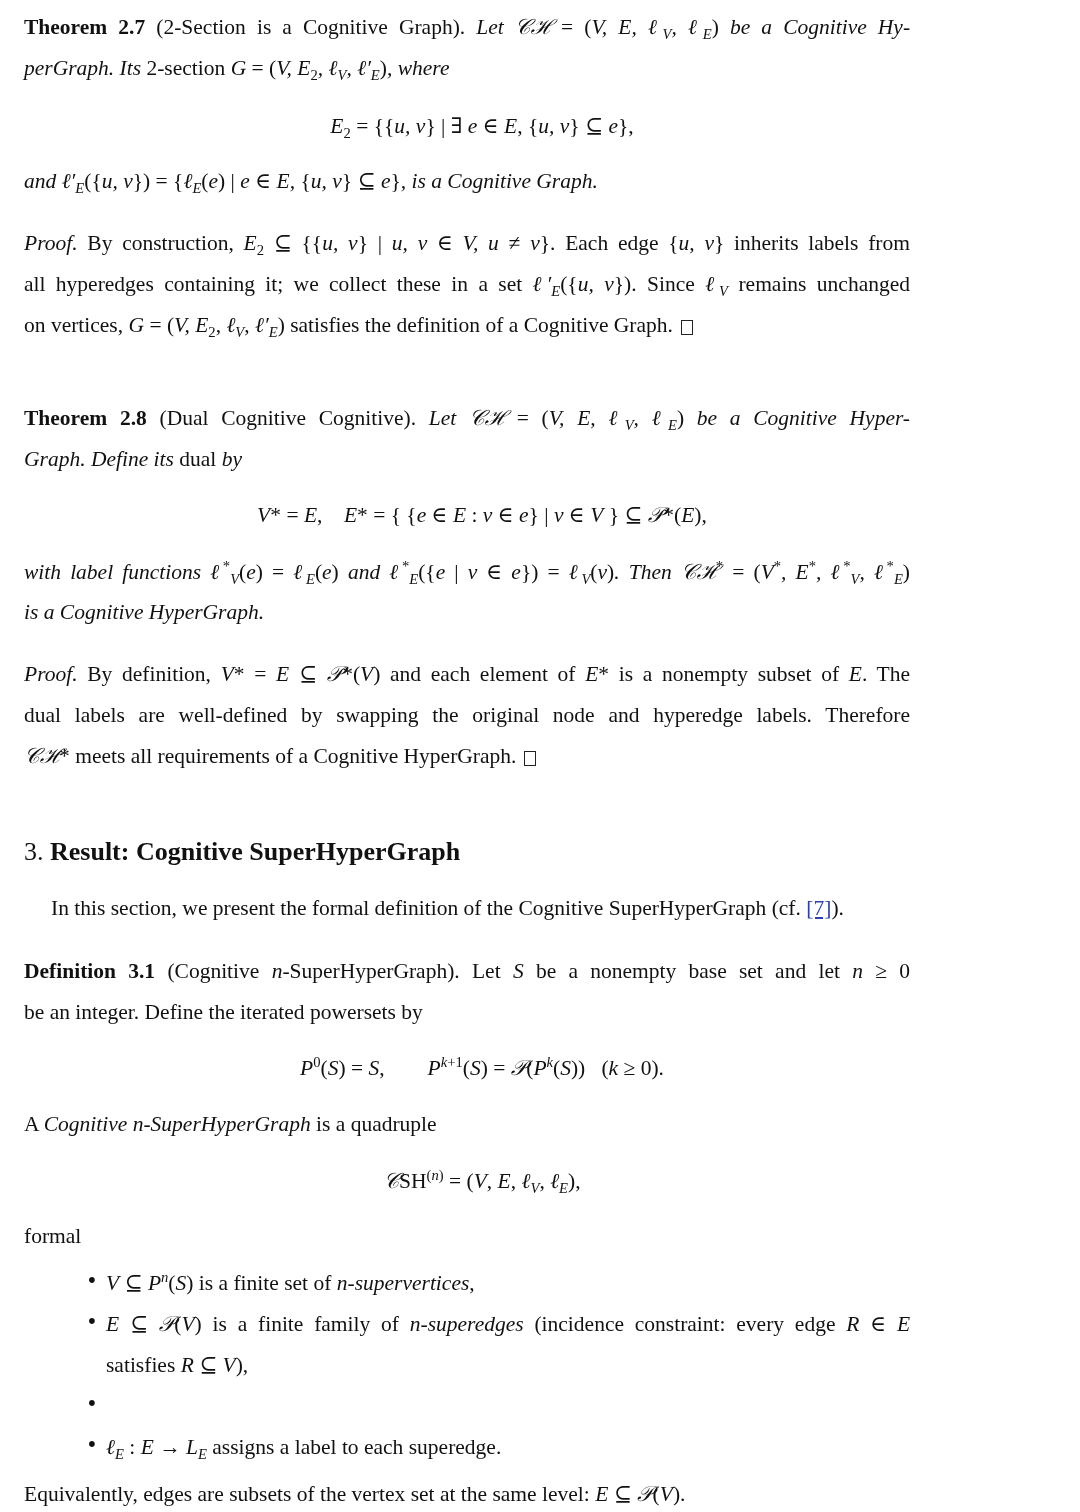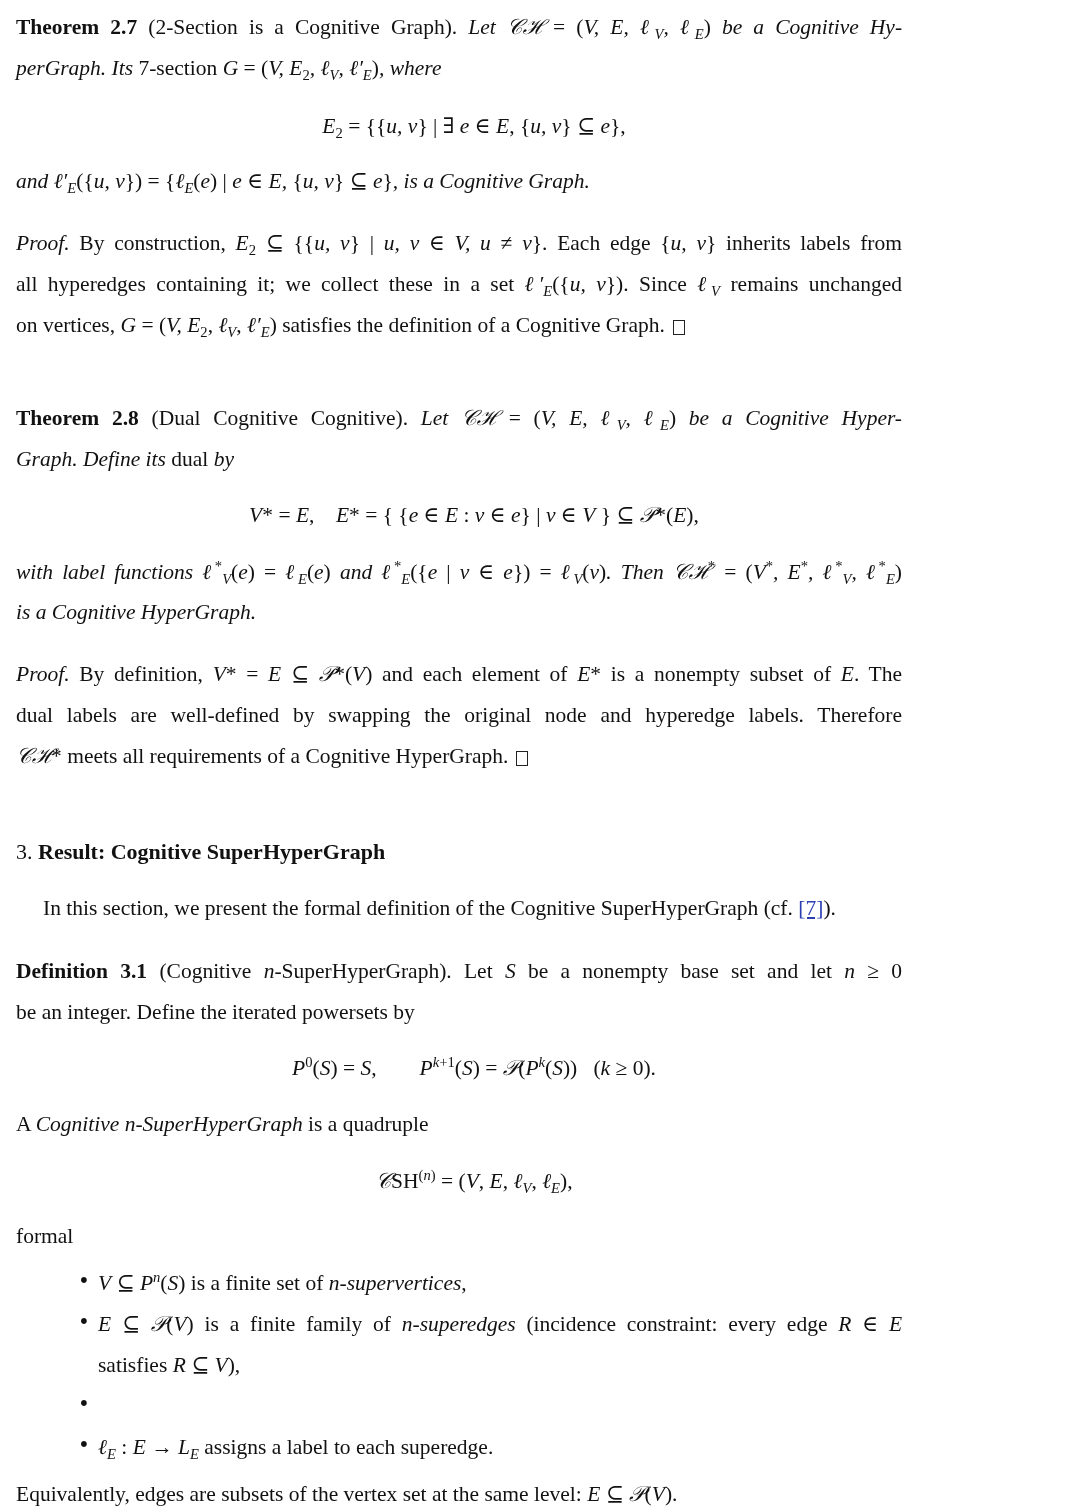--- a/index.html
+++ b/index.html
@@ -1,50 +1,50 @@
 <!DOCTYPE html>
 <html><head>
 <meta charset="utf-8">
 <style>
   html, body { margin: 0; padding: 0; background: #ffffff; }
   body {
     width: 1080px; height: 1512px; overflow: hidden; position: relative;
     font-family: "DejaVu Serif", "Liberation Serif", serif;
     color: #111111;
   }
-  .page { position: absolute; left: 0; top: 0; width: 936px; height: 1512px; padding-left: 12px; }
+  .page { position: absolute; left: 8px; top: 0; width: 936px; height: 1512px; padding-left: 12px; }
   .ln {
     position: absolute; left: 16px; right: 46px;
     font-size: 21.5px; line-height: 30px; white-space: nowrap;
     font-family: "Liberation Serif", "DejaVu Serif", serif;
   }
   .just { text-align: justify; text-align-last: justify; }
   .center { left: 0; right: 0; text-align: center; }
   .it { font-style: italic; }
   .b { font-weight: bold; }
   .m { font-style: italic; }
   .up { font-style: normal; }
   sub, sup { font-size: 0.68em; line-height: 0; }
   .cal { font-family: "DejaVu Serif", serif; font-style: italic; }
   .qed { display: inline-block; width: 10px; height: 13px; border: 1px solid #222; margin-left: 8px; vertical-align: -3px; }
   .bullet { position: absolute; left: 78px; font-size: 20px; }
   .link { color: #2b3fb3; text-decoration: underline; }
-  .sec { font-size: 22px; }
+  .sec { font-size: 26px; }
 </style>
 </head>
 <body>
 
 <div class="page">
 
   <div class="ln just" style="top:12px">
     <span class="b">Theorem 2.7</span>
     <span>(2-Section is a Cognitive Graph).</span>
     <span class="it">Let <span class="cal">𝒞ℋ</span> <span class="up">=</span> <span class="up">(</span>V, E, ℓ<sub>V</sub>, ℓ<sub>E</sub><span class="up">)</span> be a Cognitive Hy-</span>
   </div>
-  <div class="ln it" style="top:53px">perGraph. Its <span class="up">7-section</span> G <span class="up">= (</span>V, E<sub class="up">2</sub>, ℓ<sub>V</sub>, ℓ′<sub>E</sub><span class="up">)</span>, where</div>
+  <div class="ln it" style="top:53px">perGraph. Its <span class="up">2-section</span> G <span class="up">= (</span>V, E<sub class="up">2</sub>, ℓ<sub>V</sub>, ℓ′<sub>E</sub><span class="up">)</span>, where</div>
   <div class="ln center" style="top:111px"><span class="m">E</span><sub>2</sub> = {{<span class="m">u, v</span>} | ∃ <span class="m">e</span> ∈ <span class="m">E</span>, {<span class="m">u, v</span>} ⊆ <span class="m">e</span>},</div>
   <div class="ln it" style="top:166px">and ℓ′<sub>E</sub><span class="up">({</span>u, v<span class="up">}) = {</span>ℓ<sub>E</sub><span class="up">(</span>e<span class="up">) |</span> e <span class="up">∈</span> E, <span class="up">{</span>u, v<span class="up">} ⊆</span> e<span class="up">}</span>, is a Cognitive Graph.</div>
 
   <div class="ln just" style="top:228px"><span class="it">Proof.</span> By construction, <span class="m">E</span><sub>2</sub> ⊆ {{<span class="m">u, v</span>} | <span class="m">u, v</span> ∈ <span class="m">V, u</span> ≠ <span class="m">v</span>}. Each edge {<span class="m">u, v</span>} inherits labels from</div>
   <div class="ln just" style="top:269px">all hyperedges containing it; we collect these in a set <span class="m">ℓ′</span><sub class="m">E</sub>({<span class="m">u, v</span>}). Since <span class="m">ℓ</span><sub class="m">V</sub> remains unchanged</div>
   <div class="ln" style="top:310px">on vertices, <span class="m">G</span> = (<span class="m">V, E</span><sub>2</sub>, <span class="m">ℓ</span><sub class="m">V</sub>, <span class="m">ℓ′</span><sub class="m">E</sub>) satisfies the definition of a Cognitive Graph.<span class="qed"></span></div>
 
   <div class="ln just" style="top:403px">
     <span class="b">Theorem 2.8</span>
     <span>(Dual Cognitive Cognitive).</span>

